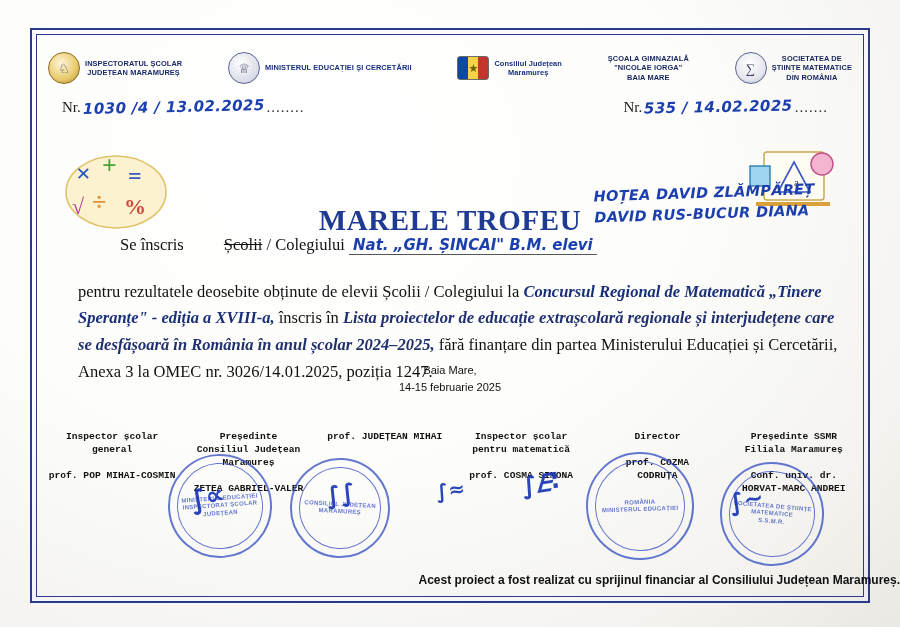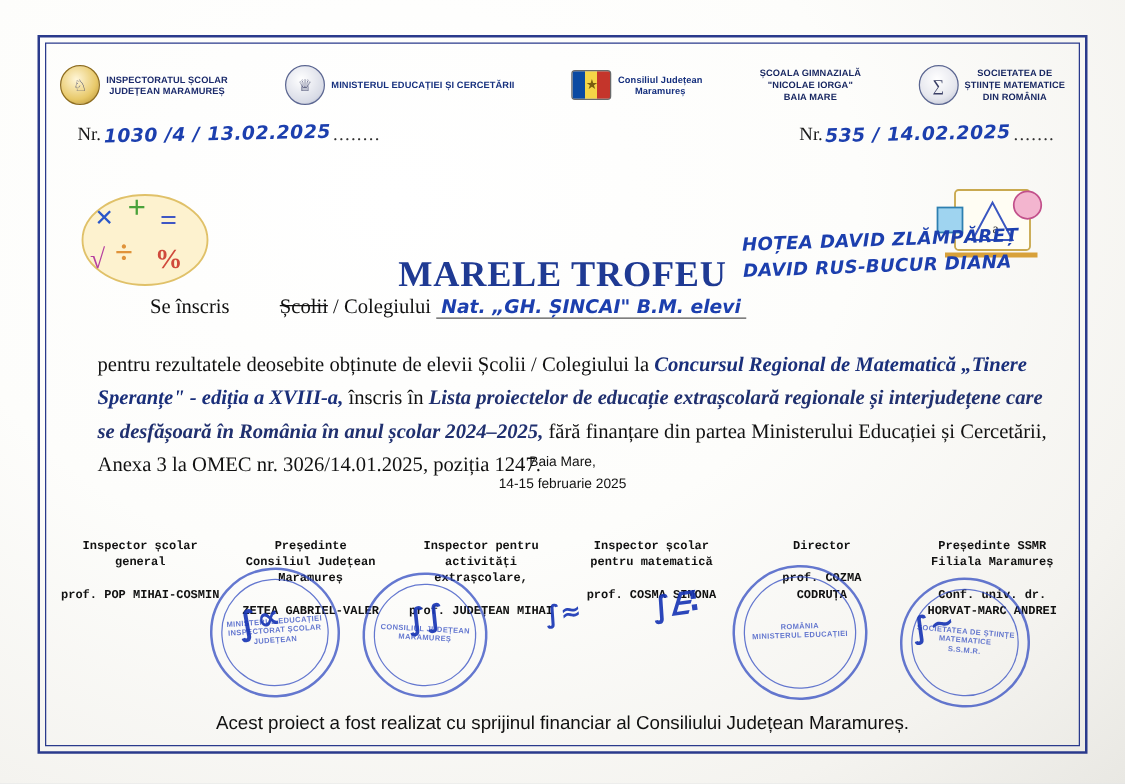--- a/index.html
+++ b/index.html
@@ -96,21 +96,21 @@
     font-size: 13px; color: #3a3f66;
   }
   .emblem.flag .inner-bird { color: #7a5c10; font-size: 11px; }
   .emblem.round2 {
     background: radial-gradient(circle at 45% 35%, #ffffff, #e6e7ee 60%, #b6bacd 100%);
   }
 
   
   .nr-row {
     position: absolute;
-    left: 62px; right: 56px;
+    left: 62px; right: 72px;
     top: 98px;
     display: flex;
     justify-content: space-between;
     font-family: "Liberation Serif", serif;
     font-size: 15px;
     color: #1c1c1c;
   }
   .nr {
     display: flex;
     align-items: baseline;
@@ -276,24 +276,25 @@
     font-size: 20px;
     transform: rotate(-8deg);
     opacity: .92;
   }
 
   
   .footer {
     position: absolute;
     left: 0; right: 0;
     bottom: 40px;
-    text-align: center;
+    text-align: right;
     font-family: "Liberation Sans", sans-serif;
-    font-size: 15px;
+    font-size: 12px;
     color: #111;
+    font-weight: bold;
   }
 </style>
 </head>
 <body>
 
 <div class="page">
   <div class="paper"></div>
   <div class="border-outer"></div>
   <div class="border-inner"></div>
 
@@ -407,22 +408,20 @@
       <div>Inspector școlar general</div>
       <div>prof. POP MIHAI-COSMIN</div>
     </div>
     <div class="sig">
       <div>Președinte
 Consiliul Județean
 Maramureș</div>
       <div>ZETEA GABRIEL-VALER</div>
     </div>
     <div class="sig">
-      <div>Inspector pentru
-activități extrașcolare,</div>
       <div>prof. JUDEȚEAN MIHAI</div>
     </div>
     <div class="sig">
       <div>Inspector școlar
 pentru matematică</div>
       <div>prof. COSMA SIMONA</div>
     </div>
     <div class="sig">
       <div>Director</div>
       <div>prof. COZMA

